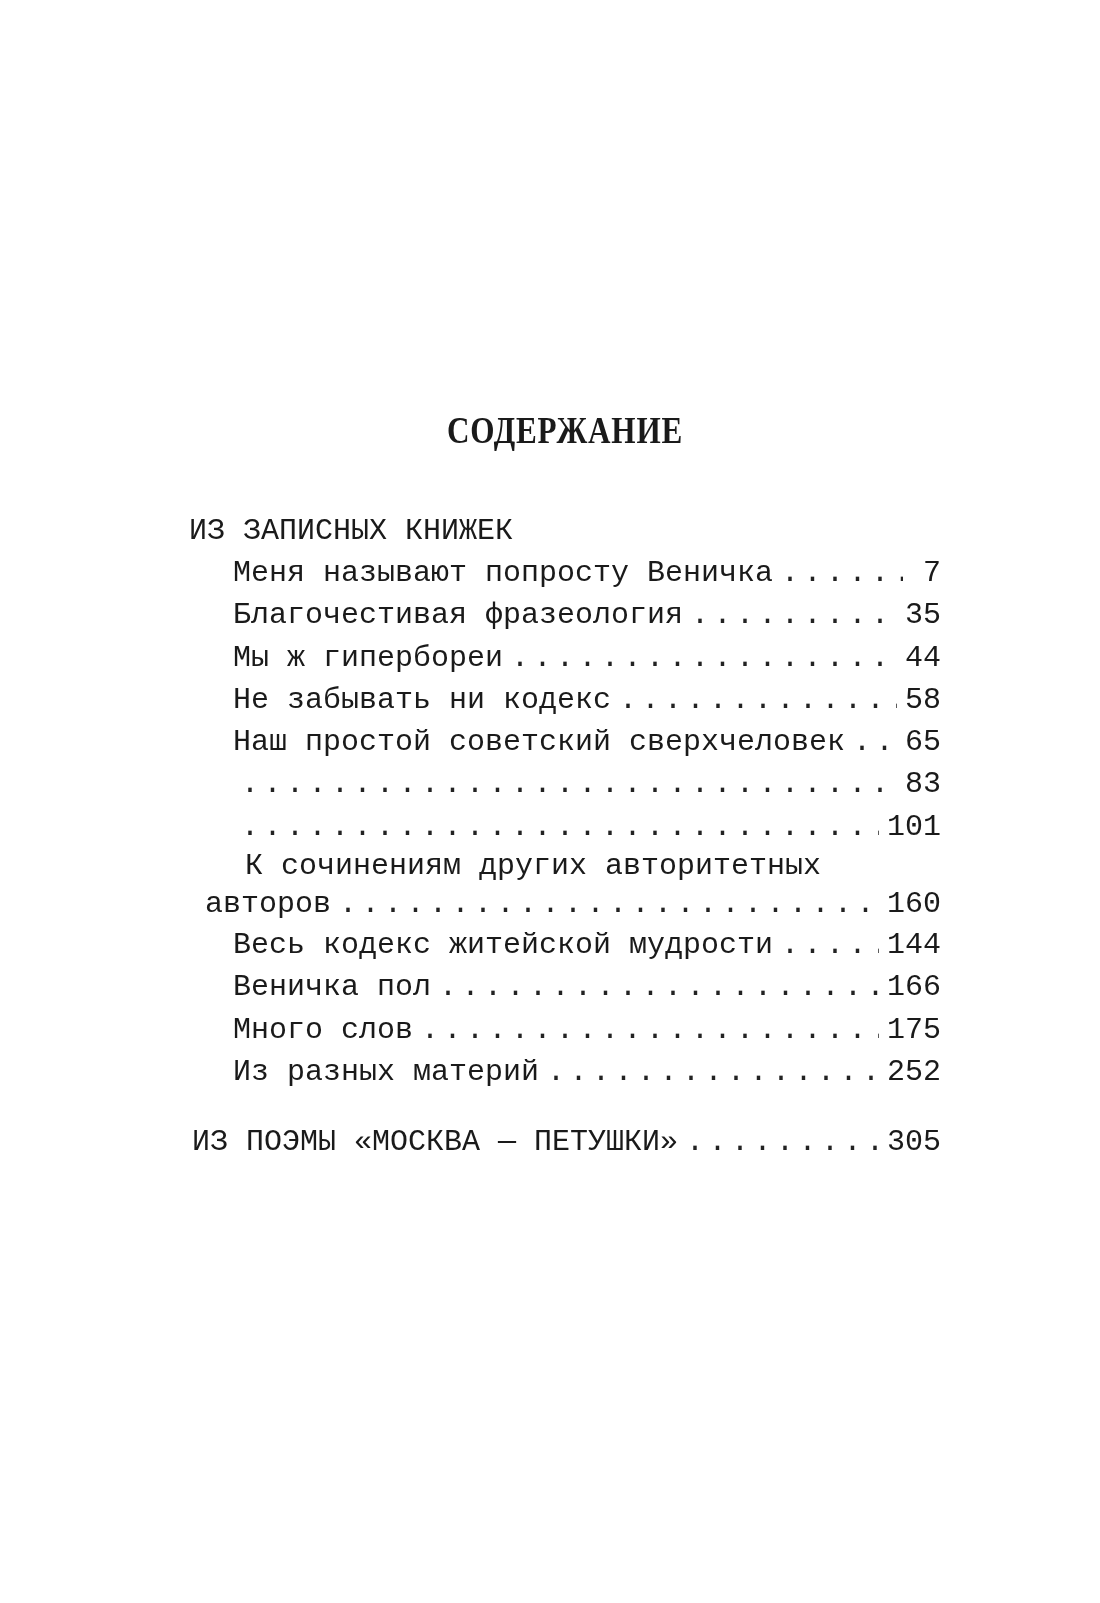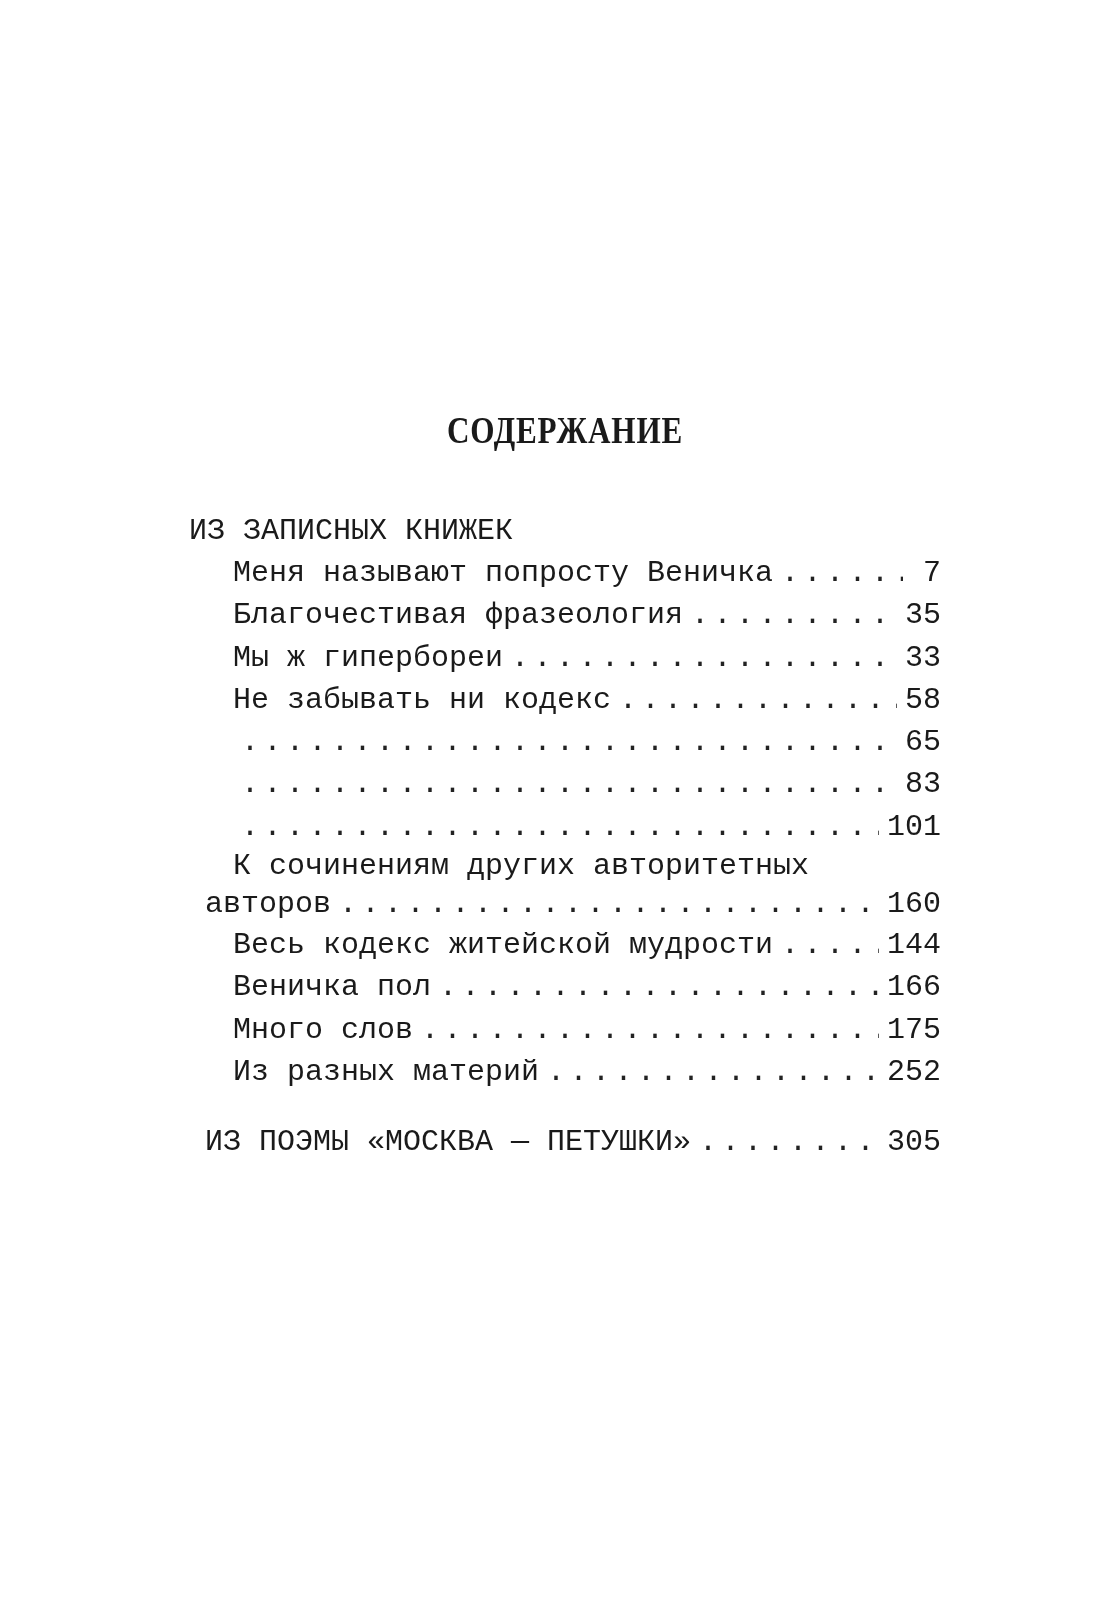--- a/index.html
+++ b/index.html
@@ -5,24 +5,24 @@
   html, body { margin:0; padding:0; background:#fff; }
   body { width:1100px; height:1603px; position:relative; font-family:"Liberation Serif","DejaVu Serif",serif; color:#1a1a1a; }
   .title { position:absolute; top:408px; left:0; width:1130px; text-align:center; font-size:38px; font-weight:bold; letter-spacing:1px; transform:scaleX(0.82); transform-origin:565px 0; }
   .toc { position:absolute; left:189px; top:510px; width:752px;font-family:Liberation Mono, monospace; }
   .section { font-size:30px; line-height:42px; height:42px; }
   .row { display:flex; align-items:flex-end; font-size:30px; line-height:42.3px; margin-left:44px; }
   .row .t { white-space:nowrap; }
   .row .d { flex:1; overflow:hidden; white-space:nowrap; margin:0 8px; letter-spacing:4.5px; color:#222; }
   .row .d::after { content:"........................................................................................................"; }
   .row .p { text-align:right; min-width:30px; }
-  .wrap1 { margin-left:44px; font-size:30px; line-height:36px; }
+  .wrap1 { margin-left:56px; font-size:30px; line-height:36px; }
   .row.cont { line-height:40px;margin-left:16px; }
   .gap { height:28px; }
-  .row.top { margin-left:16px; }
+  .row.top { margin-left:3px; }
 </style>
 </head>
 <body>
 
 <div class="title">СОДЕРЖАНИЕ</div>
 
 <div class="toc">
   <div class="section">ИЗ ЗАПИСНЫХ КНИЖЕК</div>
 
   <div class="row">
@@ -31,28 +31,29 @@
       <span class="p">7</span>
     </div>
   <div class="row">
       <span class="t">Благочестивая фразеология</span>
       <span class="d"></span>
       <span class="p">35</span>
     </div>
   <div class="row">
       <span class="t">Мы ж гипербореи</span>
       <span class="d"></span>
-      <span class="p">33</span>
+      <span class="p">44</span>
     </div>
   <div class="row">
       <span class="t">Не забывать ни кодекс</span>
       <span class="d"></span>
       <span class="p">58</span>
     </div>
   <div class="row">
+      <span class="t">Наш простой советский сверхчеловек</span>
       <span class="d"></span>
       <span class="p">65</span>
     </div>
   <div class="row">
       <span class="d"></span>
       <span class="p">83</span>
     </div>
   <div class="row">
       <span class="d"></span>
       <span class="p">101</span>

